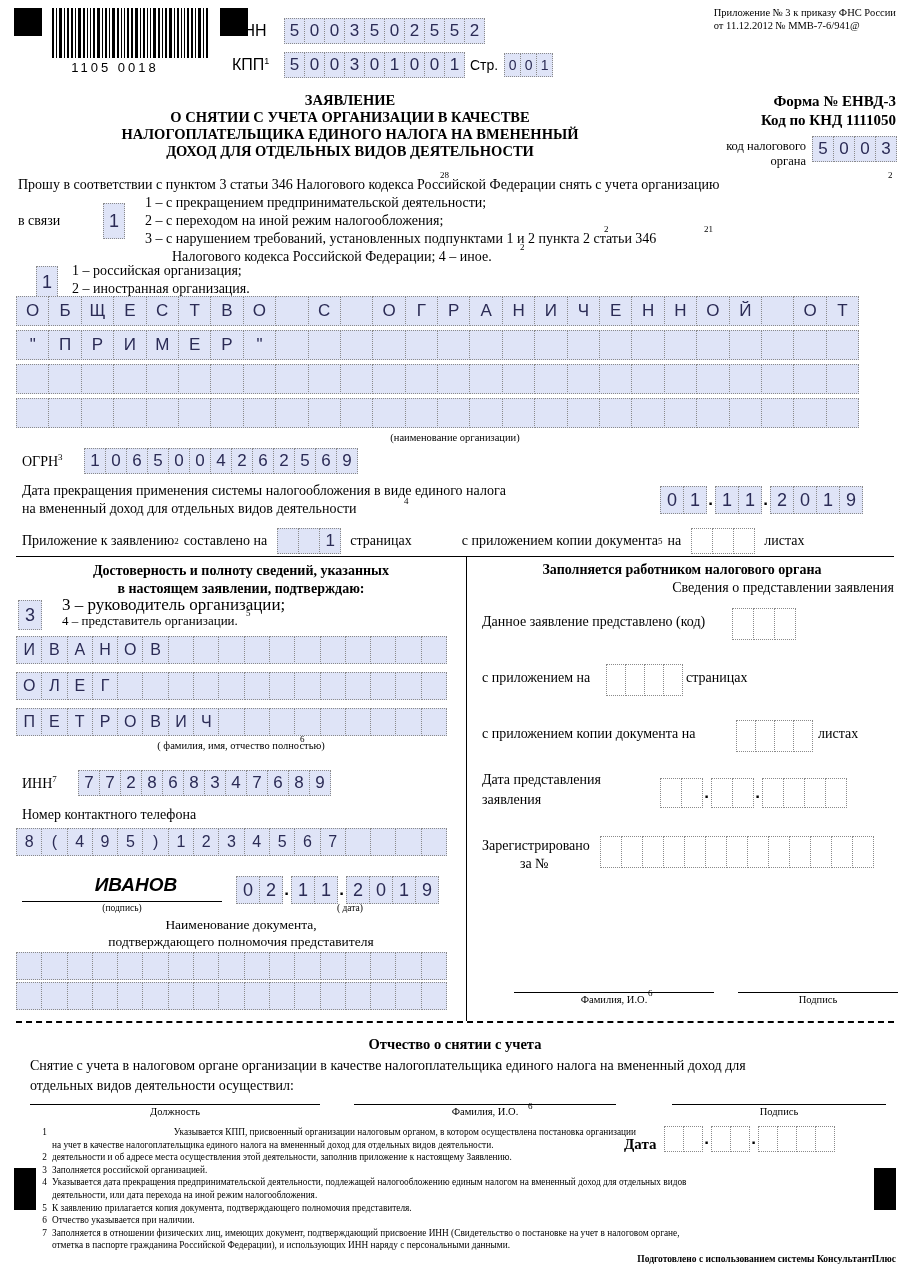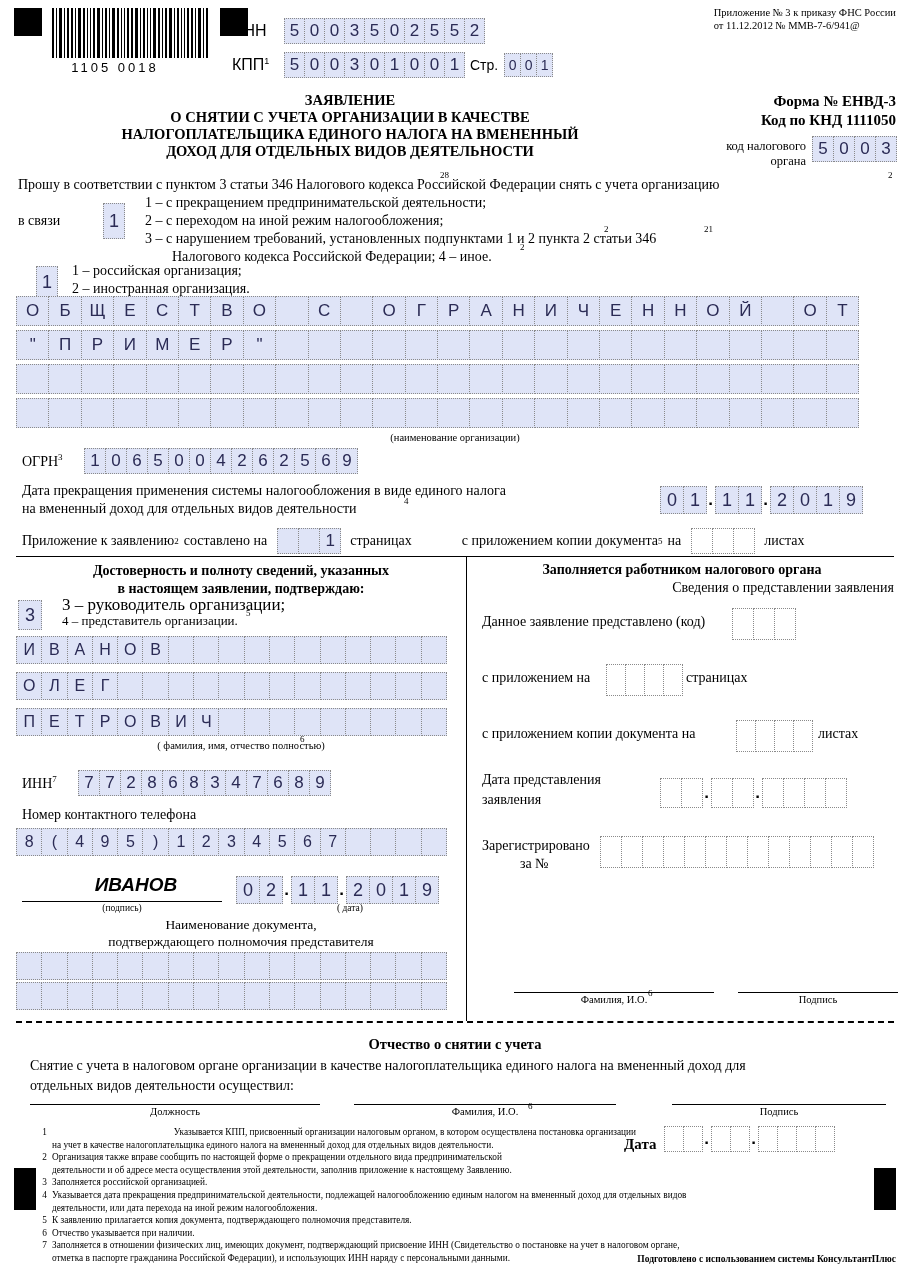--- a/index.html
+++ b/index.html
@@ -709,21 +709,20 @@
       <div style="display: flex; margin-bottom: 0px;">
         <div class="fnote" style="width: 16px; flex: 0 0 16px; text-align: right; padding-right: 5px;">1</div>
         <div class="fnote" style="flex: 1 1 0%;">
           <div style="white-space: nowrap; text-align: right;">Указывается КПП,  присвоенный организации налоговым органом, в котором осуществлена постановка     организации</div>
           <div style="white-space: nowrap;">на учет  в качестве налогоплательщика единого налога на вмененный доход для отдельных видов деятельности.</div>
         </div>
       </div>
       <div style="display: flex; margin-bottom: 0px;">
         <div class="fnote" style="width: 16px; flex: 0 0 16px; text-align: right; padding-right: 5px;">2</div>
         <div class="fnote" style="flex: 1 1 0%;">
-          <div style="white-space: nowrap;">Организация также вправе сообщить по настоящей форме о прекращении отдельного вида предпринимательской</div>
           <div style="white-space: nowrap;">деятельности и об адресе места осуществления этой деятельности, заполнив приложение к настоящему Заявлению.</div>
         </div>
       </div>
       <div style="display: flex; margin-bottom: 0px;">
         <div class="fnote" style="width: 16px; flex: 0 0 16px; text-align: right; padding-right: 5px;">3</div>
         <div class="fnote" style="flex: 1 1 0%;">
           <div style="white-space: nowrap;">Заполняется российской организацией.</div>
         </div>
       </div>
       <div style="display: flex; margin-bottom: 0px;">

